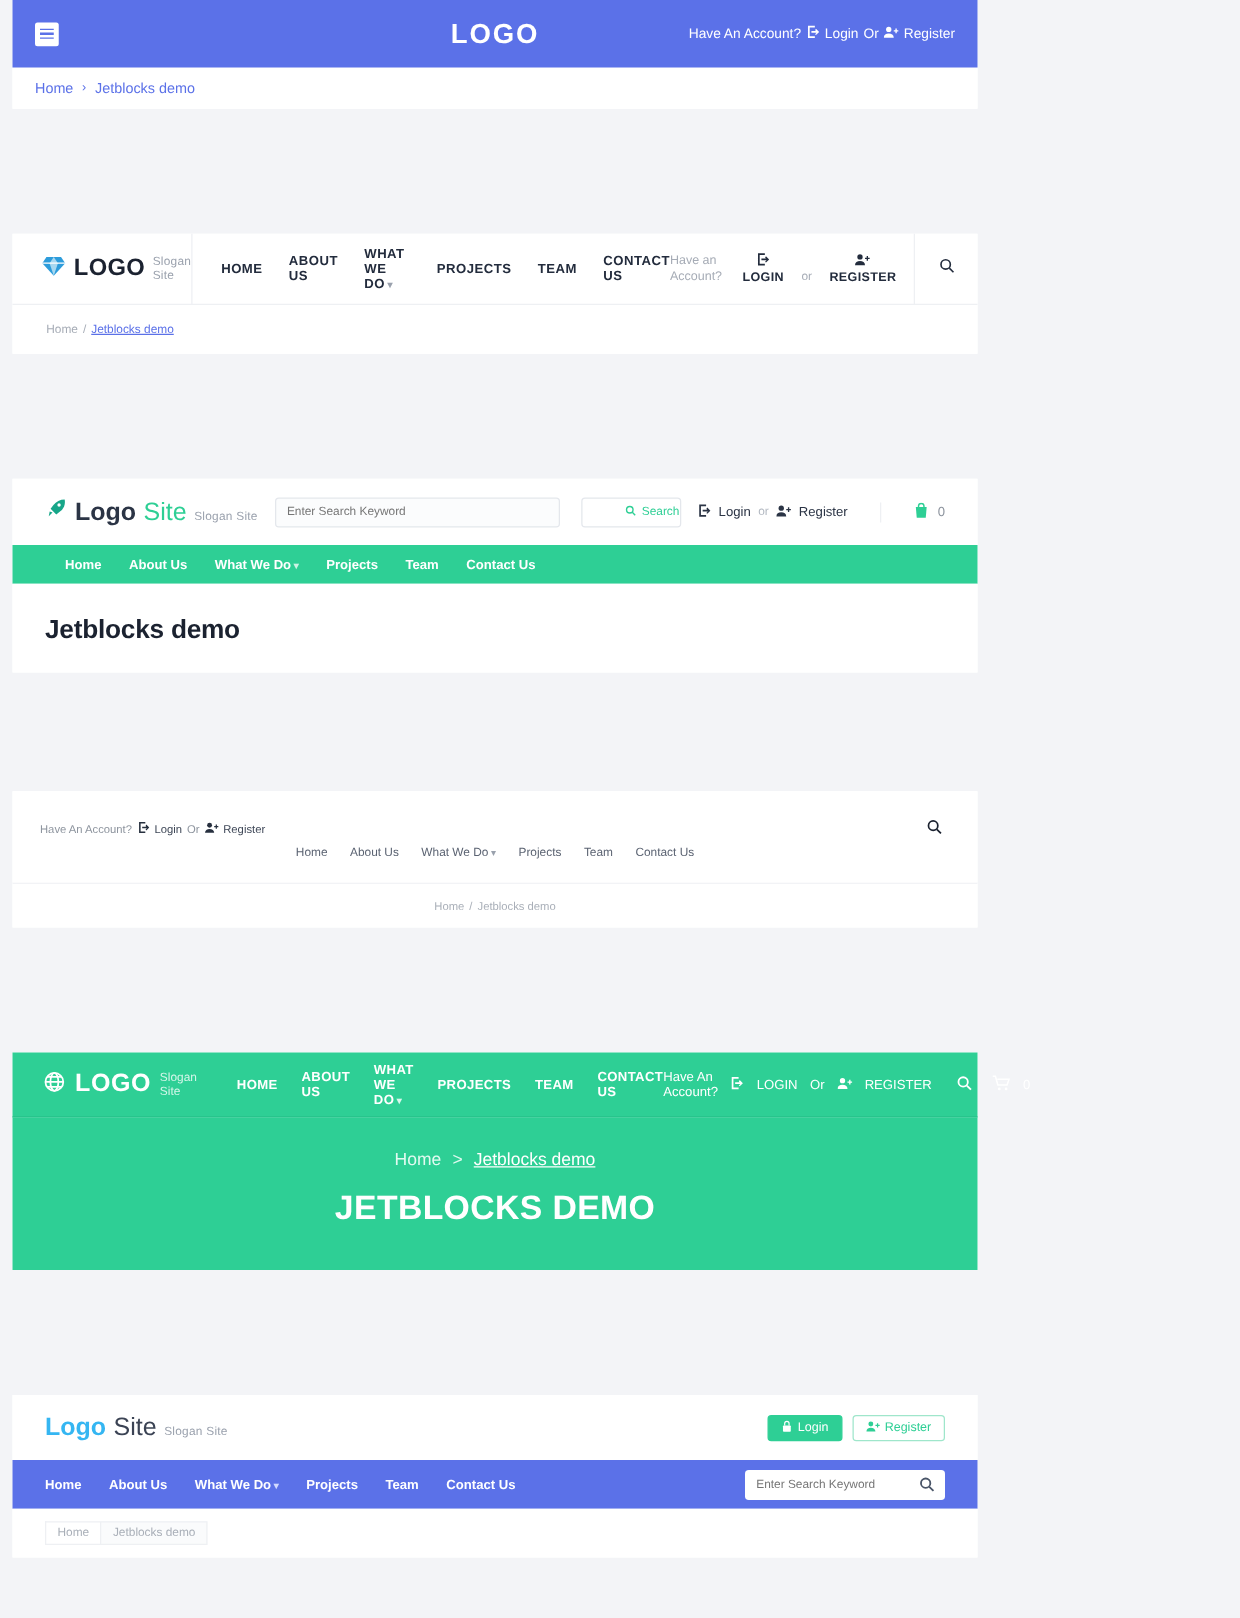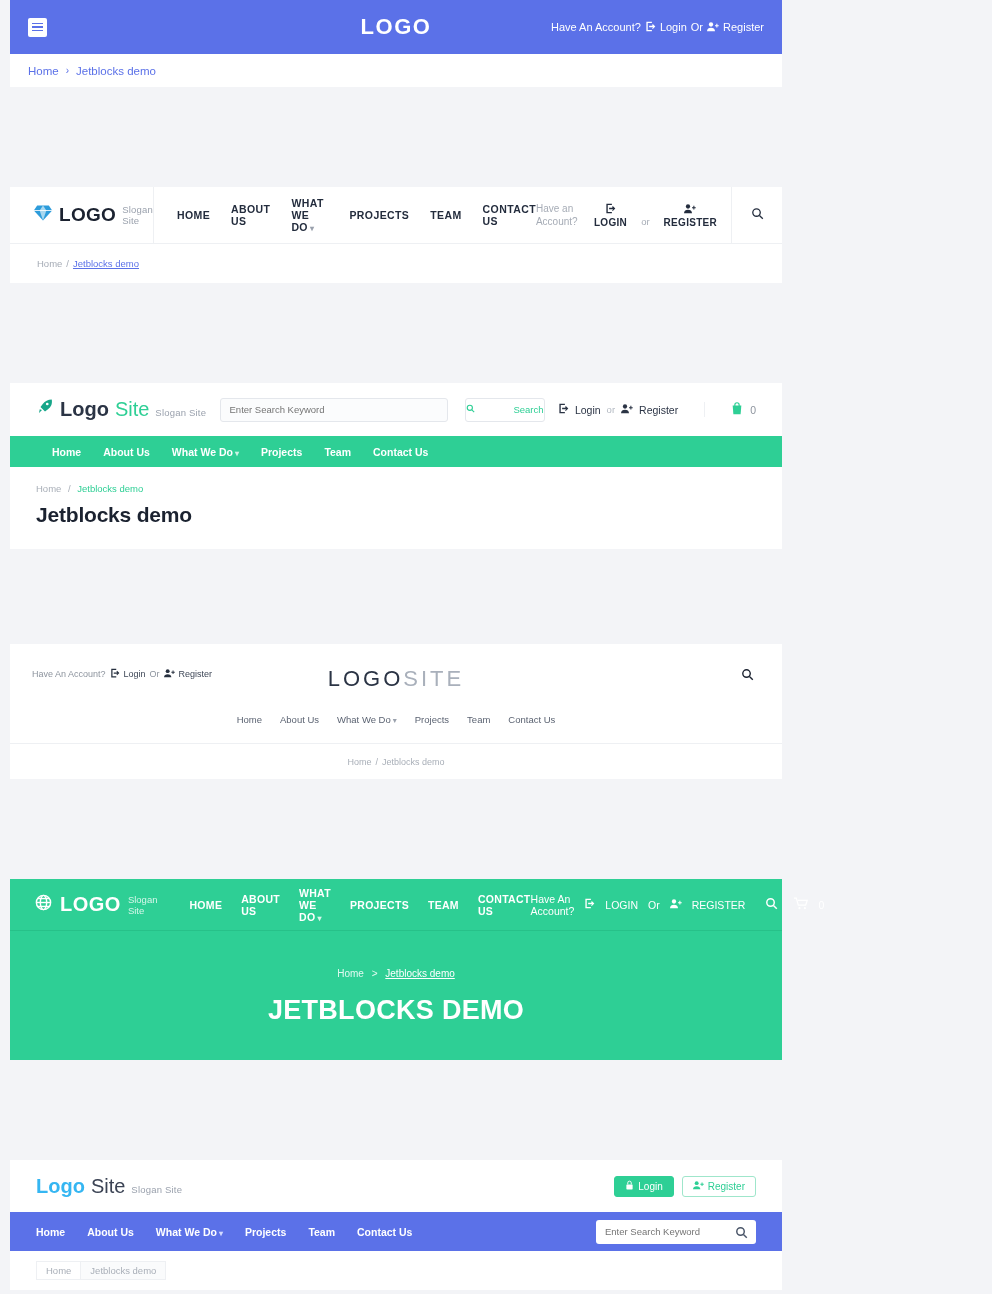--- a/index.html
+++ b/index.html
@@ -106,21 +106,21 @@
     border:1px solid #e4e7ec; border-radius:3px;
     background:#fbfcfd; padding:0 9px;
     font-size:9.5px; color:#a6acb6;
     font-family:"Liberation Sans", sans-serif;
     outline:none;
   }
   .s3-searchbtn {
     width:80px; height:24px;
     border:1px solid #e4e7ec; border-radius:3px; background:#fff;
     color:#2ecf95; font-size:9.5px;
-    display:flex; align-items:center; justify-content:space-between; gap:4px;
+    display:flex; align-items:center; justify-content:flex-end; gap:4px;
     cursor:pointer;
   }
   .s3-acc { margin-left:auto; display:flex; align-items:center; gap:6px; font-size:10.5px; }
   .s3-acc a { color:#2b3445; text-decoration:none; font-weight:normal; }
   .s3-acc .or { color:#b3b9c2; font-size:9.5px; }
   .s3-cart {
     margin-left:26px; padding-left:26px;
     border-left:1px solid #eef0f3;
     display:flex; align-items:center; gap:7px;
     color:#8d949e; font-size:10.5px;
@@ -168,21 +168,21 @@
     border-bottom:1px solid #27c189;
   }
   .s5-logo { display:flex; align-items:center; gap:7px; }
   .s5-logo .lt { color:#fff; font-size:20px; font-weight:bold; letter-spacing:.5px; }
   .s5-logo .sl { color:#d6f6ea; font-size:9.5px; }
   .s5-nav { display:flex; align-items:center; gap:19px; margin-left:32px; }
   .s5-nav a { color:#fff; font-size:10.5px; font-weight:bold; text-decoration:none; letter-spacing:.3px;}
   .s5-right { margin-left:auto; display:flex; align-items:center; gap:10px; color:#fff; font-size:10.5px;}
   .s5-right a { color:#fff; text-decoration:none; }
   .s5-hero { background:#2ecf95; text-align:center; padding:25px 0 34px; }
-  .s5-hero .crumb { font-size:10px; color:#e2faf1;margin-top:12px; }
+  .s5-hero .crumb { font-size:14px; color:#e2faf1; }
   .s5-hero .crumb a { color:#fff; text-decoration:underline; }
   .s5-hero h1 { margin:16px 0 0; font-size:27px; color:#fff; font-weight:bold; letter-spacing:.3px; }
 
   
   .s6 { margin-top:100px; }
   .s6-top { background:#fff; height:52px; display:flex; align-items:center; padding:0 26px; }
   .s6-logo { display:flex; align-items:baseline; gap:6px; }
   .s6-logo .w1 { font-size:20px; color:#35b6f2; font-weight:bold; }
   .s6-logo .w2 { font-size:20px; color:#3b4354; font-weight:normal; }
   .s6-btns { margin-left:auto; display:flex; align-items:center; gap:8px; }
@@ -373,25 +373,20 @@
     </div>
     <nav class="s3-menu">
       <a href="#"><span>Home</span></a>
       <a href="#"><span>About Us</span></a>
       <a href="#"><span>What We Do</span><span class="caret" style="color:#cdf3e4">▾</span></a>
       <a href="#"><span>Projects</span></a>
       <a href="#"><span>Team</span></a>
       <a href="#"><span>Contact Us</span></a>
     </nav>
     <div class="s3-hero">
-      <div class="crumb">
-        <span>Home</span>
-        <span style="margin:0 4px;">/</span>
-        <a href="#">Jetblocks demo</a>
-      </div>
       <h1>Jetblocks demo</h1>
     </div>
   </div>
 
   <div class="block s4">
     <div class="s4-top">
       <div class="s4-acc">
         <span>Have An Account?</span>
         <span class="ic-svg">
           <svg width="10" height="10" viewBox="0 0 16 16" fill="#27303f">
@@ -409,23 +404,20 @@
         </span>
         <a href="#">Register</a>
       </div>
       <div class="s4-searchicon">
         <span class="ic-svg">
           <svg width="13" height="13" viewBox="0 0 16 16" fill="none" stroke="#1b2230" stroke-width="1.7">
               <circle cx="6.8" cy="6.8" r="4.6"></circle>
               <line x1="10.4" y1="10.4" x2="14.5" y2="14.5"></line>
             </svg>
         </span>
-      </div>
-      <div class="s4-logo">
-        <span class="w1">LOGO</span><span class="w2">SITE</span>
       </div>
       <nav class="s4-nav">
         <a href="#"><span>Home</span></a>
         <a href="#"><span>About Us</span></a>
         <a href="#"><span>What We Do</span><span class="caret">▾</span></a>
         <a href="#"><span>Projects</span></a>
         <a href="#"><span>Team</span></a>
         <a href="#"><span>Contact Us</span></a>
       </nav>
     </div>

